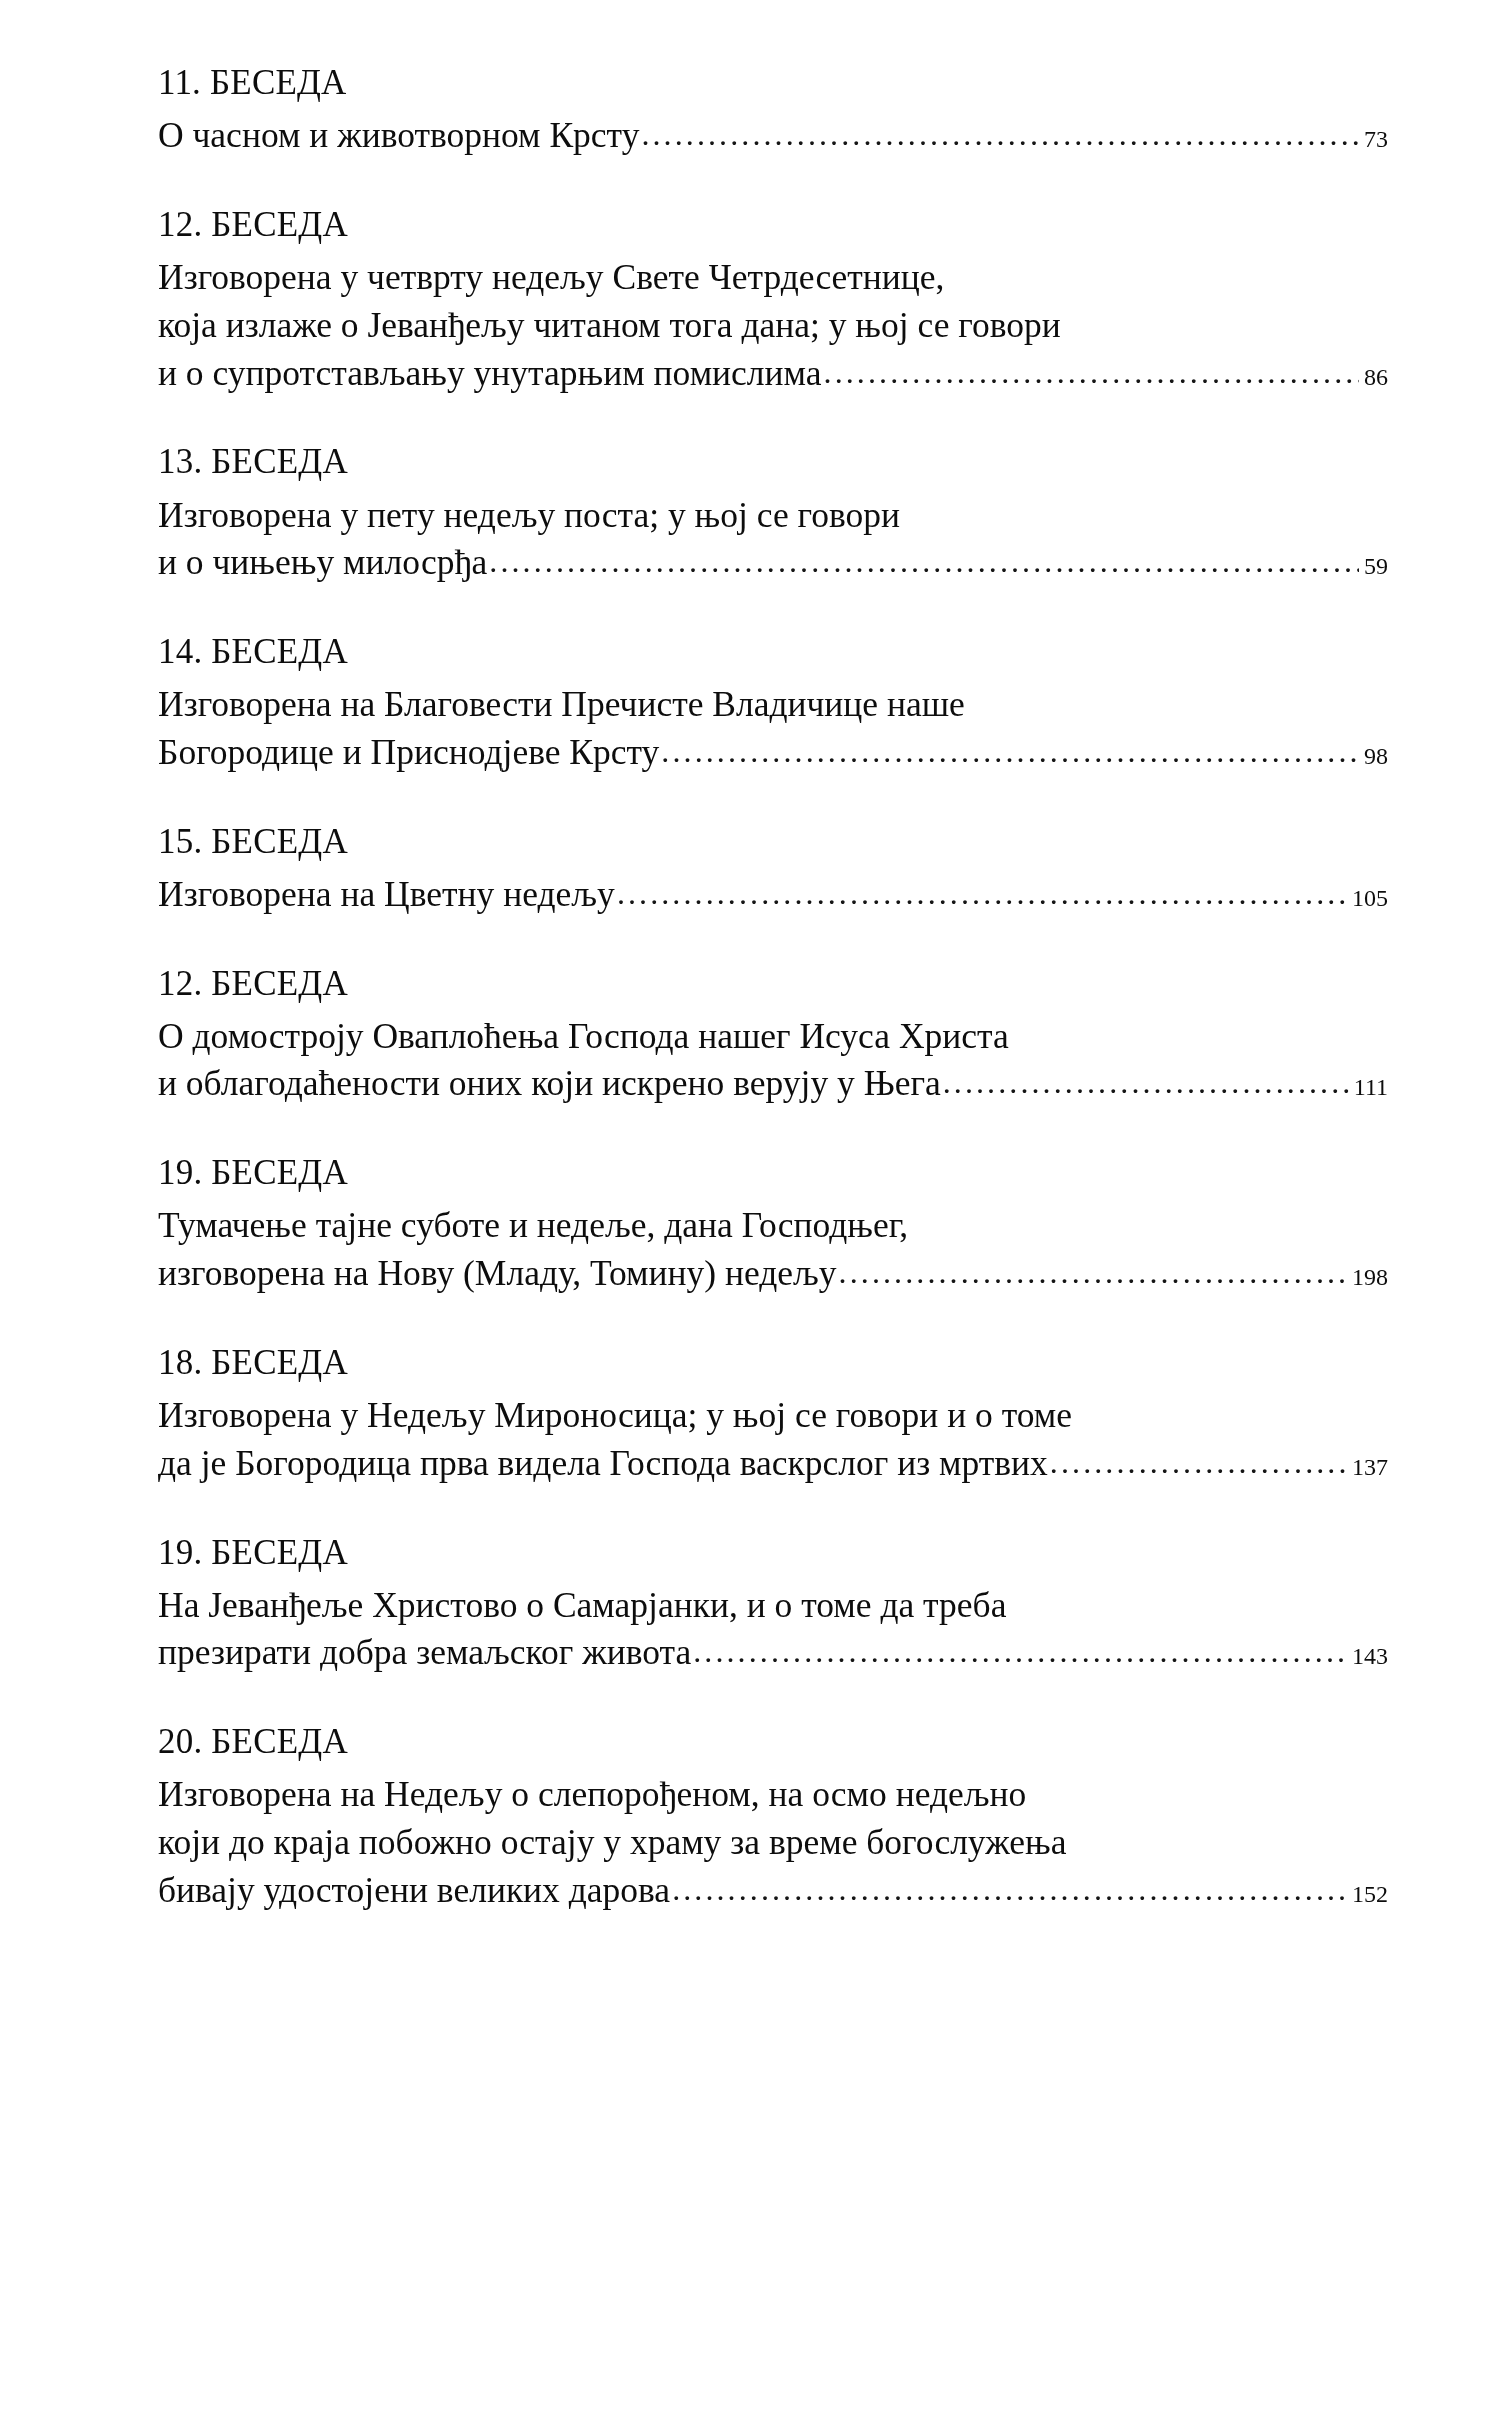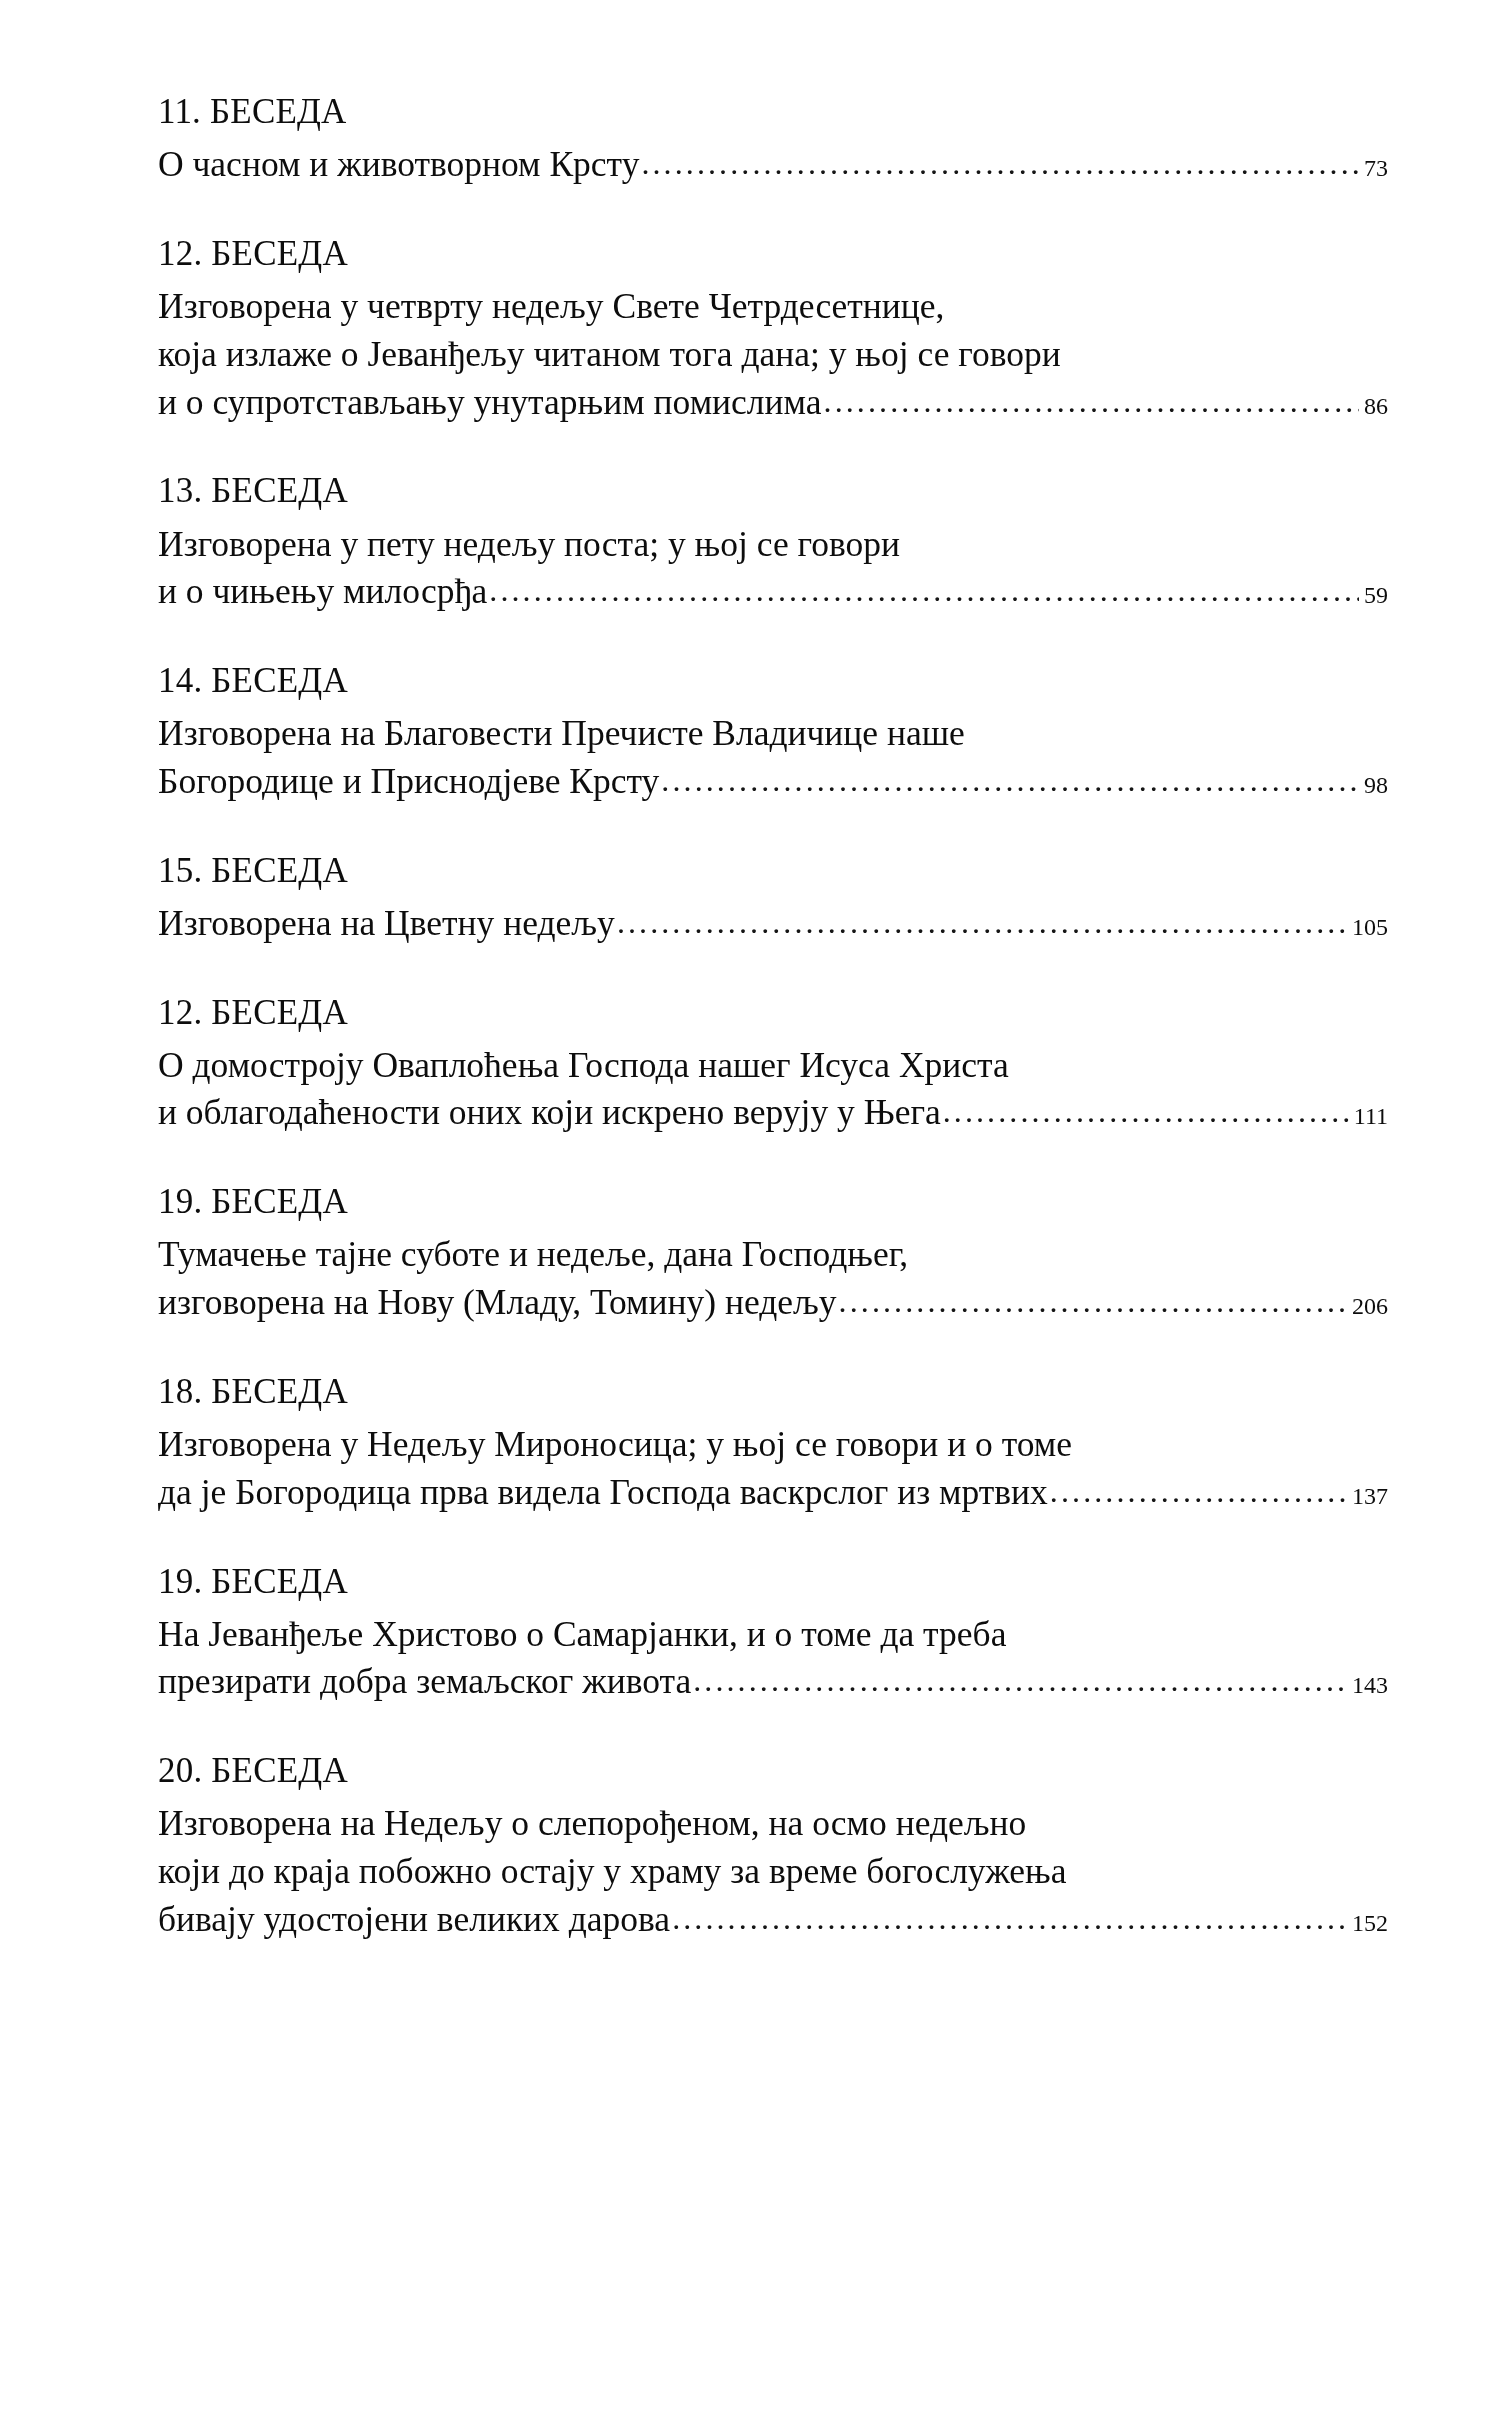--- a/index.html
+++ b/index.html
@@ -6,21 +6,21 @@
     margin: 0;
     padding: 0;
     background: #ffffff;
   }
   .page {
     position: relative;
     width: 1500px;
     height: 2421px;
     background: #ffffff;
     box-sizing: border-box;
-    padding: 89px 112px 0 158px;
+    padding: 60px 112px 0 158px;
     font-family: "Liberation Serif", "DejaVu Serif", serif;
     color: #0d0d0d;
     overflow: hidden;
   }
   .toc {
     display: block;
   }
   .toc-entry {
     margin: 0 0 42px 0;
   }
@@ -136,21 +136,21 @@
           </div>
         </div>
       </div>
       <div class="toc-entry">
         <div class="entry-heading">19. БЕСЕДА</div>
         <div class="entry-lines">
           <div class="entry-line">Тумачење тајне суботе и недеље, дана Господњег,</div>
           <div class="entry-line last">
             <span class="line-text">изговорена на Нову (Младу, Томину) недељу</span>
             <span class="leader" aria-hidden="true">................................................................................................................................................................................................................................................</span>
-            <span class="page-num">206</span>
+            <span class="page-num">198</span>
           </div>
         </div>
       </div>
       <div class="toc-entry">
         <div class="entry-heading">18. БЕСЕДА</div>
         <div class="entry-lines">
           <div class="entry-line">Изговорена у Недељу Мироносица; у њој се говори и о томе</div>
           <div class="entry-line last">
             <span class="line-text">да је Богородица прва видела Господа васкрслог из мртвих</span>
             <span class="leader" aria-hidden="true">................................................................................................................................................................................................................................................</span>

